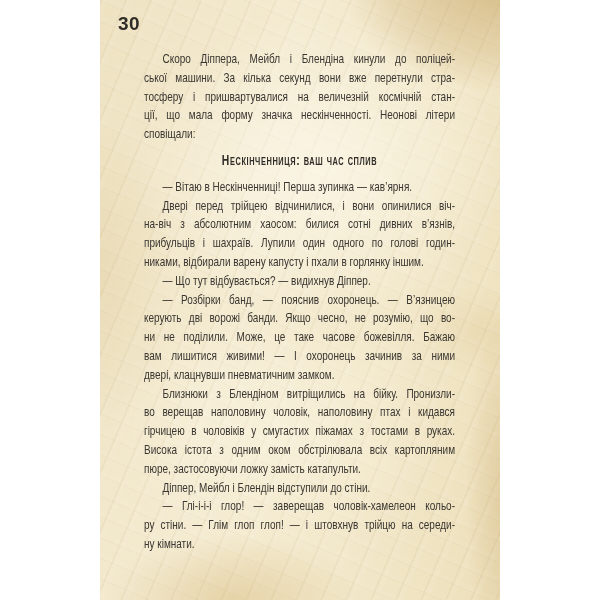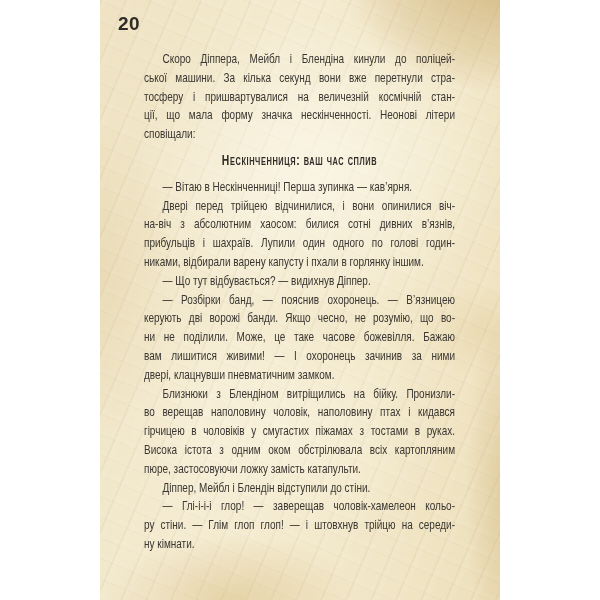--- a/index.html
+++ b/index.html
@@ -81,21 +81,21 @@
     font-size: 14px;
     letter-spacing: 0.8px;
     color: var(--heading-ink, #2f2b27);
   }
 </style>
 </head>
 <body>
 
 <div class="stage">
   <div class="page">
-    <div class="page-number">20</div>
+    <div class="page-number">30</div>
     <div class="text-column" id="text-column">
         <div class="para">
           <div class="line first just">Скоро Діппера, Мейбл і Блендіна кинули до поліцей-</div>
           <div class="line just">ської машини. За кілька секунд вони вже перетнули стра-</div>
           <div class="line just">тосферу і пришвартувалися на величезній космічній стан-</div>
           <div class="line just">ції, що мала форму значка нескінченності. Неонові літери</div>
           <div class="line">сповіщали:</div>
         </div>
         <div class="chapter-heading">Нескінченниця: ваш час сплив</div>
         <div class="para">

